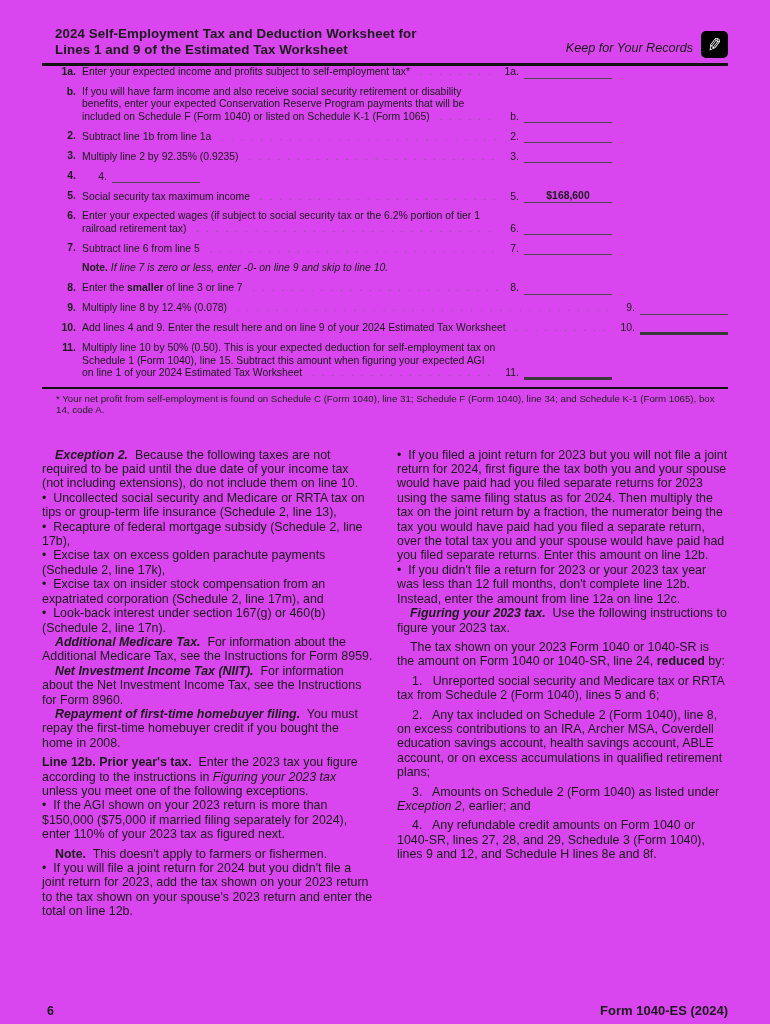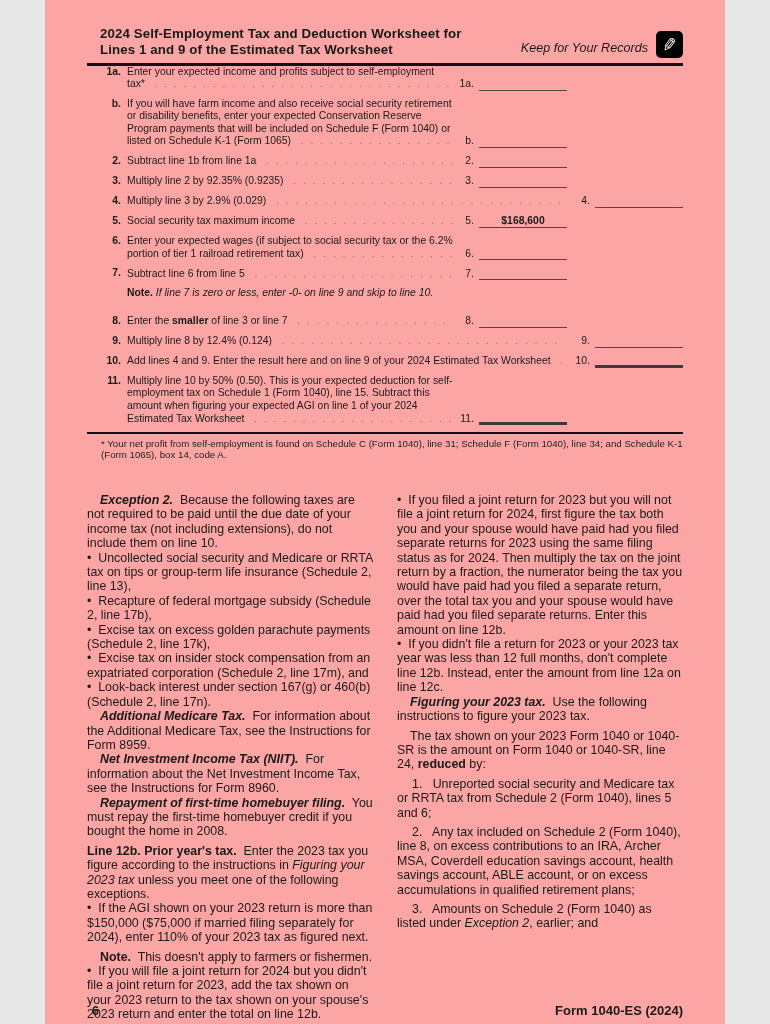--- a/index.html
+++ b/index.html
@@ -1,17 +1,17 @@
 <!DOCTYPE html>
 <html><head>
 <meta charset="utf-8">
 <style>
   html,body { margin:0; padding:0; background:#e8e8e8; }
   .page {
-    position:relative; width:680px; height:1024px; background:#fca5a5;
+    position:relative; width:770px; height:1024px; background:#d946ef;
     font-family:"Liberation Sans", sans-serif; color:#1a1a1a;
     margin:0 auto; overflow:hidden;
   }
   .content { padding:26px 42px 0 42px; }
 
   
   .header-row { display:flex; align-items:flex-end; }
   .title-block { padding-left:13px; }
   .title-line { font-weight:bold; font-size:13.3px; line-height:16px; letter-spacing:0.1px; }
   .keep-wrap { margin-left:auto; display:flex; align-items:flex-end; }
@@ -20,21 +20,21 @@
     width:27px; height:27px; background:#000; border-radius:5px;
     display:flex; align-items:center; justify-content:center;
   }
   .pencil-glyph { color:#fff; font-size:18px; transform:scaleX(-1) rotate(8deg); line-height:1; }
   .rule-heavy { height:2.5px; background:#111; margin-top:5px; }
   .rule-thin  { height:1.8px; background:#111; margin-top:3px; }
 
   
   .ws { font-size:10.4px; line-height:12.6px; }
   .ws-row { display:flex; align-items:flex-end; margin-bottom:7px; }
-  .ws-row.note-row { margin-bottom:15px; }
+  .ws-row.note-row { margin-bottom:7px; }
   .ws-num { flex:0 0 40px; text-align:right; padding-right:6px; font-weight:bold; align-self:flex-start; box-sizing:border-box; }
   .ws-text { flex:1 1 auto; overflow:hidden; min-width:0; }
   .leader { display:inline-block; width:0; white-space:nowrap; overflow:visible; }
   .leader::after {
     content:"\00a0\00a0. . . . . . . . . . . . . . . . . . . . . . . . . . . . . . . . . . . . . . . . . . . . . . . . . . . . . . . . . . . . . . . . . . . . . . . . . . . . . . . . . . . . . . . . . . . . . . . .";
     color:#6e6e6e; letter-spacing:2.2px; font-size:9.6px;
   }
   .slot-num  { flex:0 0 26px; text-align:right; padding-right:5px; box-sizing:border-box; }
   .slot-num2 { flex:0 0 30px; text-align:right; padding-right:5px; box-sizing:border-box; }
   .amt-line, .amt-line2 {
@@ -111,21 +111,20 @@
           </div>
           <div class="ws-row">
             <div class="ws-num">3.</div>
             <div class="ws-text"><span>Multiply line 2 by 92.35% (0.9235)</span><span class="leader"></span></div>
             <div class="slot-num">3.</div>
             <div class="amt-line"></div>
             <div class="slot-spacer"></div>
           </div>
           <div class="ws-row">
             <div class="ws-num">4.</div>
-            <div class="ws-text"><span>Multiply line 3 by 2.9% (0.029)</span><span class="leader"></span></div>
             <div class="slot-num2">4.</div>
             <div class="amt-line2"></div>
           </div>
           <div class="ws-row">
             <div class="ws-num">5.</div>
             <div class="ws-text"><span>Social security tax maximum income</span><span class="leader"></span></div>
             <div class="slot-num">5.</div>
             <div class="amt-line">
               <span class="amt-val">$168,600</span>
             </div>
@@ -151,21 +150,21 @@
           </div>
           <div class="ws-row">
             <div class="ws-num">8.</div>
             <div class="ws-text"><span>Enter the </span><span class="b">smaller</span><span> of line 3 or line 7</span><span class="leader"></span></div>
             <div class="slot-num">8.</div>
             <div class="amt-line"></div>
             <div class="slot-spacer"></div>
           </div>
           <div class="ws-row">
             <div class="ws-num">9.</div>
-            <div class="ws-text"><span>Multiply line 8 by 12.4% (0.124)</span><span class="leader"></span></div>
+            <div class="ws-text"><span>Multiply line 8 by 12.4% (0.078)</span><span class="leader"></span></div>
             <div class="slot-num2">9.</div>
             <div class="amt-line2"></div>
           </div>
           <div class="ws-row">
             <div class="ws-num">10.</div>
             <div class="ws-text"><span>Add lines 4 and 9. Enter the result here and on line 9 of your 2024 Estimated Tax Worksheet</span><span class="leader"></span></div>
             <div class="slot-num2">10.</div>
             <div class="amt-line2 heavy"></div>
           </div>
           <div class="ws-row">
@@ -199,20 +198,21 @@
           <p class="p-bullet"><span>•&nbsp; If you will file a joint return for 2024 but you didn't file a joint return for 2023, add the tax shown on your 2023 return to the tax shown on your spouse's 2023 return and enter the total on line 12b.</span></p>
         </div>
       <div class="col">
           <p class="p-bullet"><span>•&nbsp; If you filed a joint return for 2023 but you will not file a joint return for 2024, first figure the tax both you and your spouse would have paid had you filed separate returns for 2023 using the same filing status as for 2024. Then multiply the tax on the joint return by a fraction, the numerator being the tax you would have paid had you filed a separate return, over the total tax you and your spouse would have paid had you filed separate returns. Enter this amount on line 12b.</span></p>
           <p class="p-bullet"><span>•&nbsp; If you didn't file a return for 2023 or your 2023 tax year was less than 12 full months, don't complete line 12b. Instead, enter the amount from line 12a on line 12c.</span></p>
           <p class="p-indent"><span class="b i">Figuring your 2023 tax.</span><span>&nbsp; Use the following instructions to figure your 2023 tax.</span></p>
           <p class="p-indent mt"><span>The tax shown on your 2023 Form 1040 or 1040-SR is the amount on Form 1040 or 1040-SR, line 24, </span><span class="b">reduced</span><span> by:</span></p>
           <p class="p-num mt"><span>1.&nbsp;&nbsp; Unreported social security and Medicare tax or RRTA tax from Schedule 2 (Form 1040), lines 5 and 6;</span></p>
           <p class="p-num mt"><span>2.&nbsp;&nbsp; Any tax included on Schedule 2 (Form 1040), line 8, on excess contributions to an IRA, Archer MSA, Coverdell education savings account, health savings account, ABLE account, or on excess accumulations in qualified retirement plans;</span></p>
           <p class="p-num mt"><span>3.&nbsp;&nbsp; Amounts on Schedule 2 (Form 1040) as listed under </span><span class="i">Exception 2</span><span>, earlier; and</span></p>
+          <p class="p-num mt"><span>4.&nbsp;&nbsp; Any refundable credit amounts on Form 1040 or 1040-SR, lines 27, 28, and 29, Schedule 3 (Form 1040), lines 9 and 12, and Schedule H lines 8e and 8f.</span></p>
         </div>
     </div>
 
   </div>
 
   <div class="footer">
     <span class="page-num">6</span>
     <span class="form-id">Form 1040-ES (2024)</span>
   </div>
 </div>

